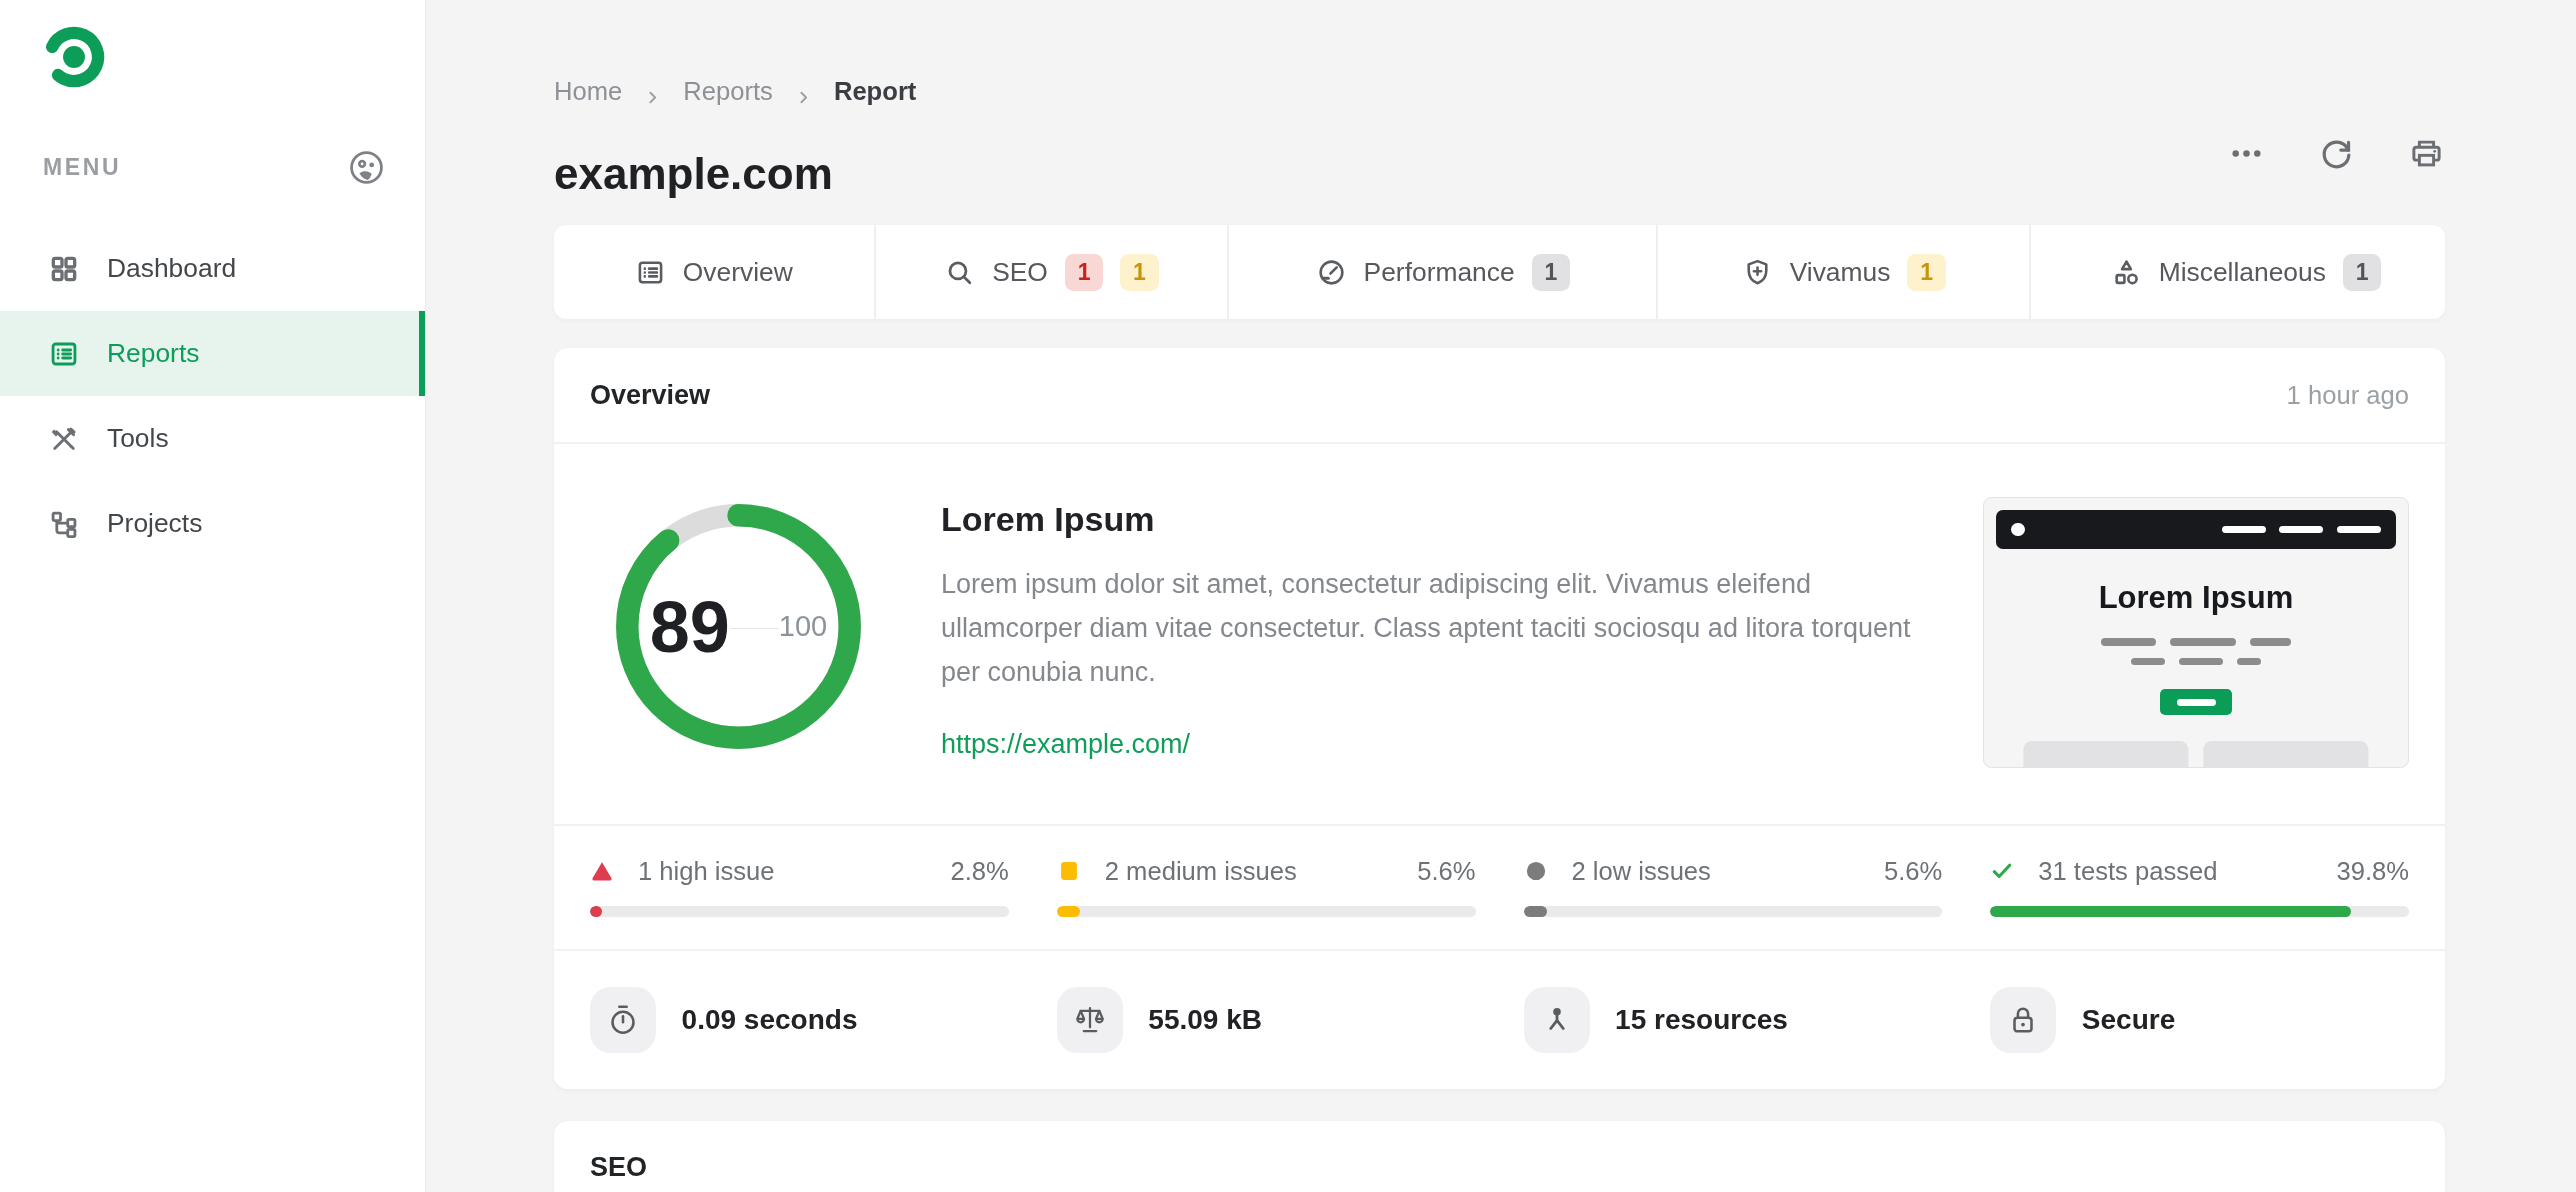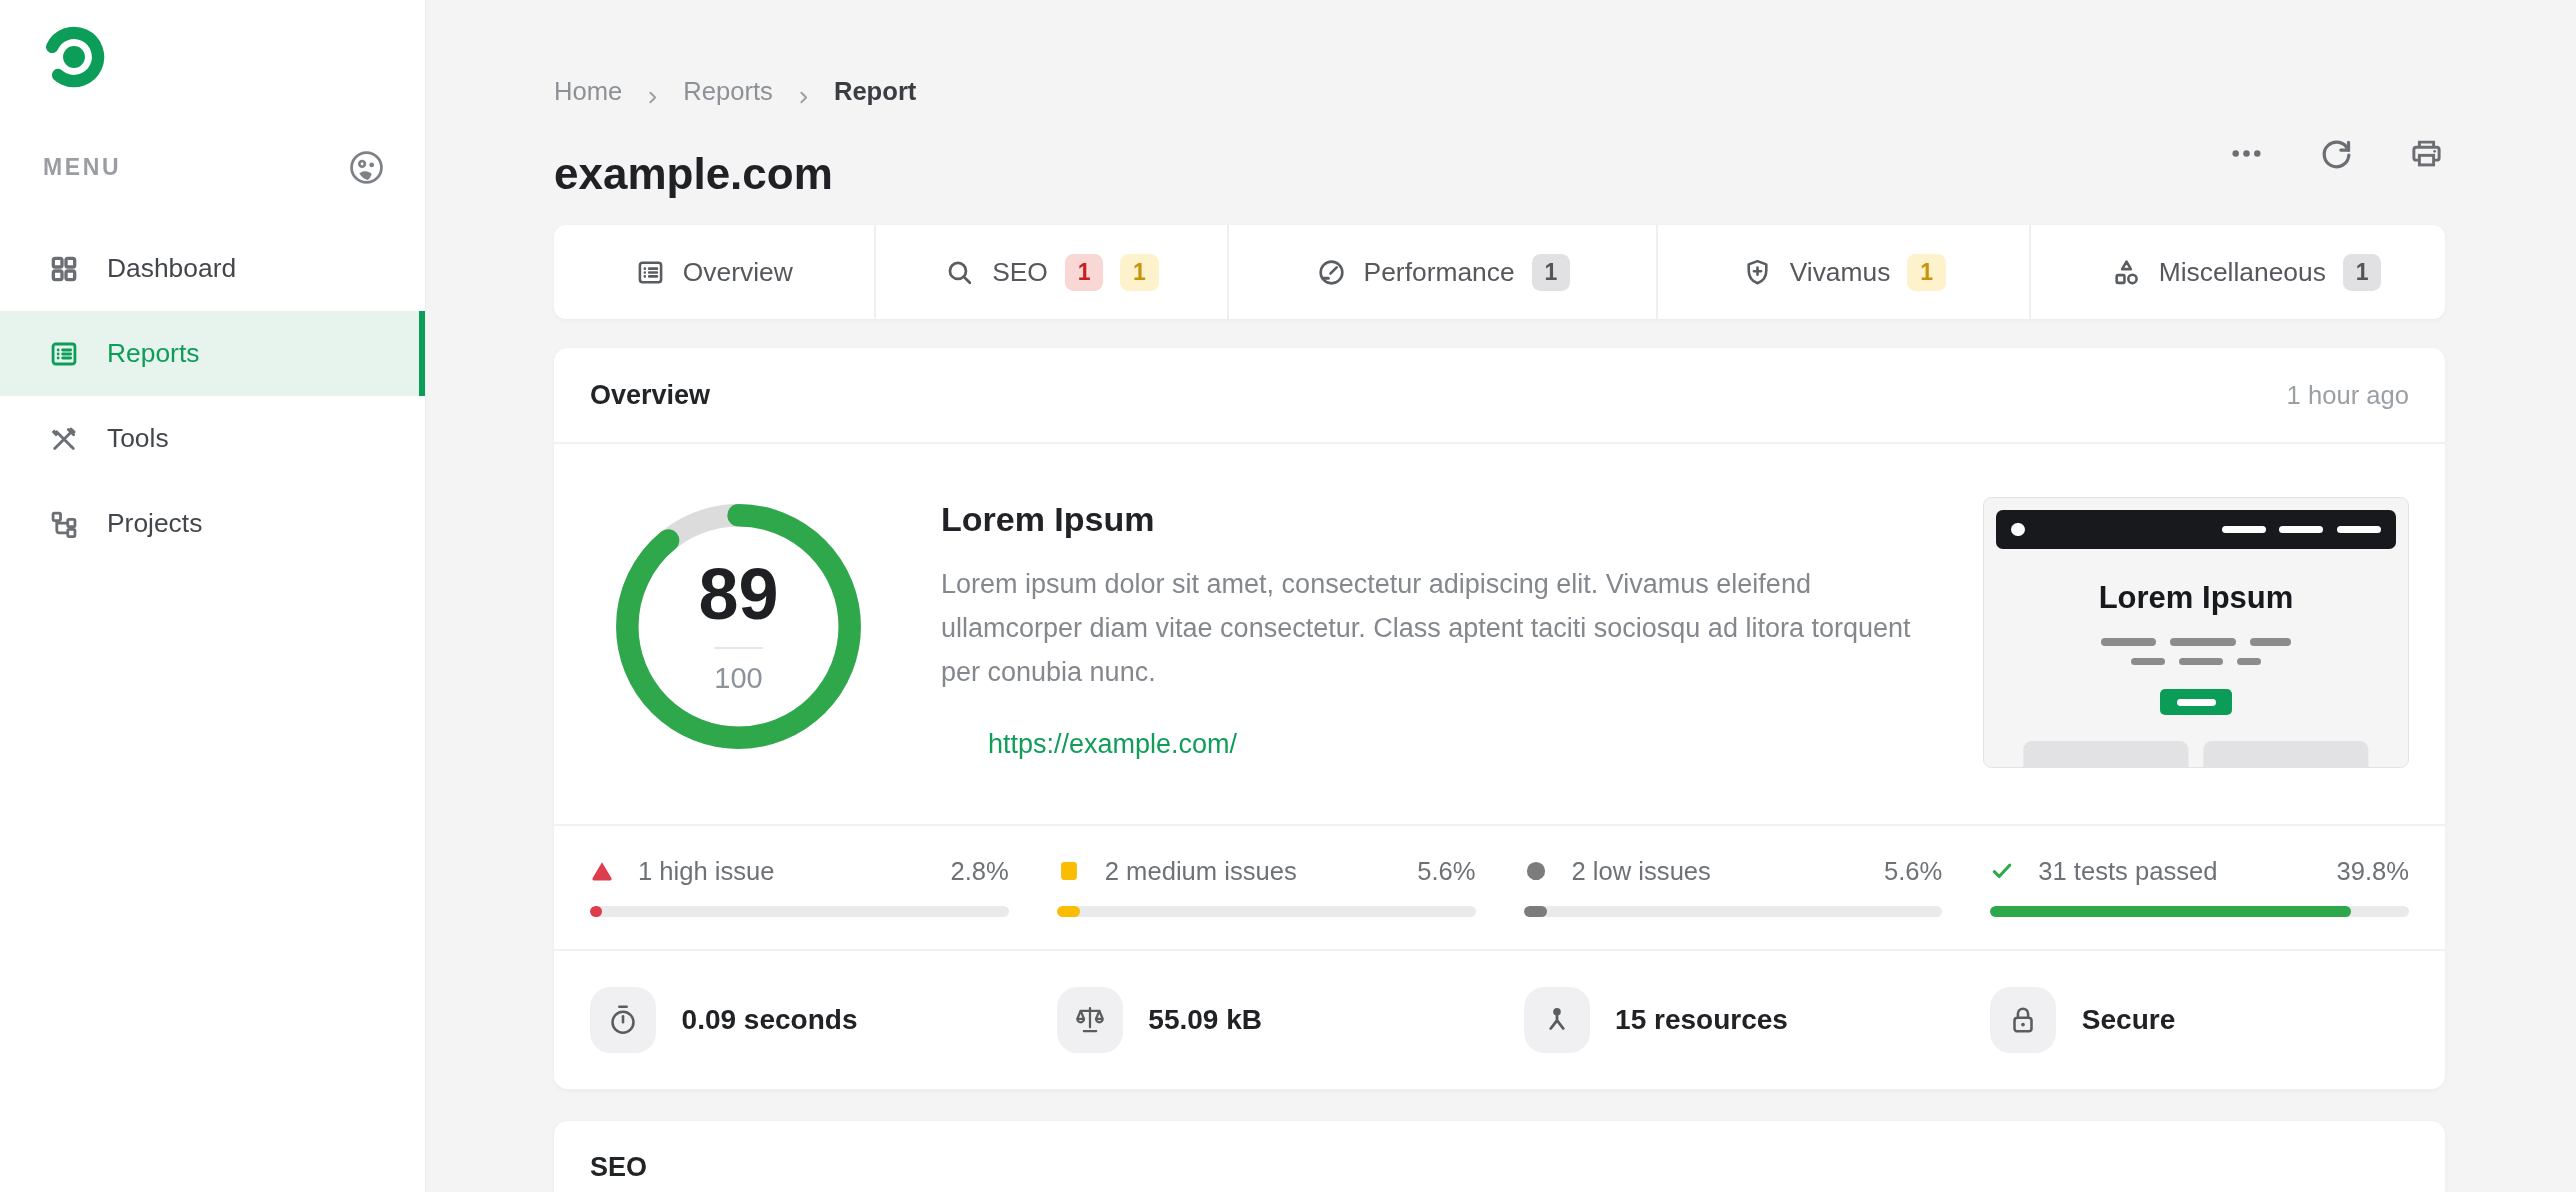--- a/index.html
+++ b/index.html
@@ -47,29 +47,29 @@
   .card { background:#fff; border-radius:13.6px; box-shadow:0 1.7px 5.1px rgba(0,0,0,.04); }
   .overview-card { margin-top:29px; }
   .card-head { height:94px; padding:0 36px; display:flex; align-items:center; justify-content:space-between; }
   .card-title { font-size:27px; font-weight:700; color:#222528; }
   .timestamp { font-size:25.6px; color:#9ba0a5; }
   .divider { height:1.7px; background:#eff1f2; }
 
   .overview-body { display:flex; padding:53px 36px 56px 60px; }
   .gauge { width:249px; height:249px; position:relative; flex:none; margin-top:5.1px; }
   .gauge svg { width:100%; height:100%; transform:rotate(-90deg); }
-  .gauge-center { position:absolute; inset:0; display:flex; flex-direction:column; align-items:center; justify-content:center; }
+  .gauge-center { position:absolute; inset:0; display:flex; flex-direction:row; align-items:center; justify-content:center; }
   .score-value { font-size:72px; font-weight:700; color:#1f2023; line-height:1; }
   .score-divider { width:49px; height:1.7px; background:#e4e6e8; margin:17px 0 13.6px; }
   .score-total { font-size:29px; color:#8d939c; }
 
   .site-info { flex:1; margin-left:78px; padding-right:60px; margin-top:3.4px; }
   .site-name { font-size:34px; font-weight:700; color:#202225; }
   .site-desc { margin-top:24px; font-size:27px; line-height:1.62; color:#84888d; max-width:1005px; }
-  .site-url { display:inline-block; margin-top:34px; font-size:27px; color:#0f9d58; text-decoration:none; cursor:pointer;margin-left:47px; }
+  .site-url { display:inline-block; margin-top:34px; font-size:27px; color:#0f9d58; text-decoration:none; cursor:pointer; }
 
   .thumb { flex:none; width:426px; height:271px; background:#f5f5f6; border:1.7px solid #e2e2e4; border-radius:8.5px; overflow:hidden; position:relative; }
   .thumb-bar { margin:12px 12px 0; height:39px; background:#17191d; border-radius:6.8px; display:flex; align-items:center; padding:0 15.3px; }
   .thumb-dot { width:13.6px; height:13.6px; border-radius:50%; background:#fff; }
   .thumb-lines { margin-left:auto; display:flex; gap:13.6px; }
   .thumb-line { width:44px; height:7.7px; border-radius:4.3px; background:#fff; }
   .thumb-title { text-align:center; margin-top:31px; font-size:31px; font-weight:700; color:#17191d; }
   .dash-row { display:flex; justify-content:center; gap:13.6px; margin-top:22px; }
   .dash-row.r2 { margin-top:12px; }
   .dash { height:7.7px; border-radius:4.3px; background:#8c8c8e; }

